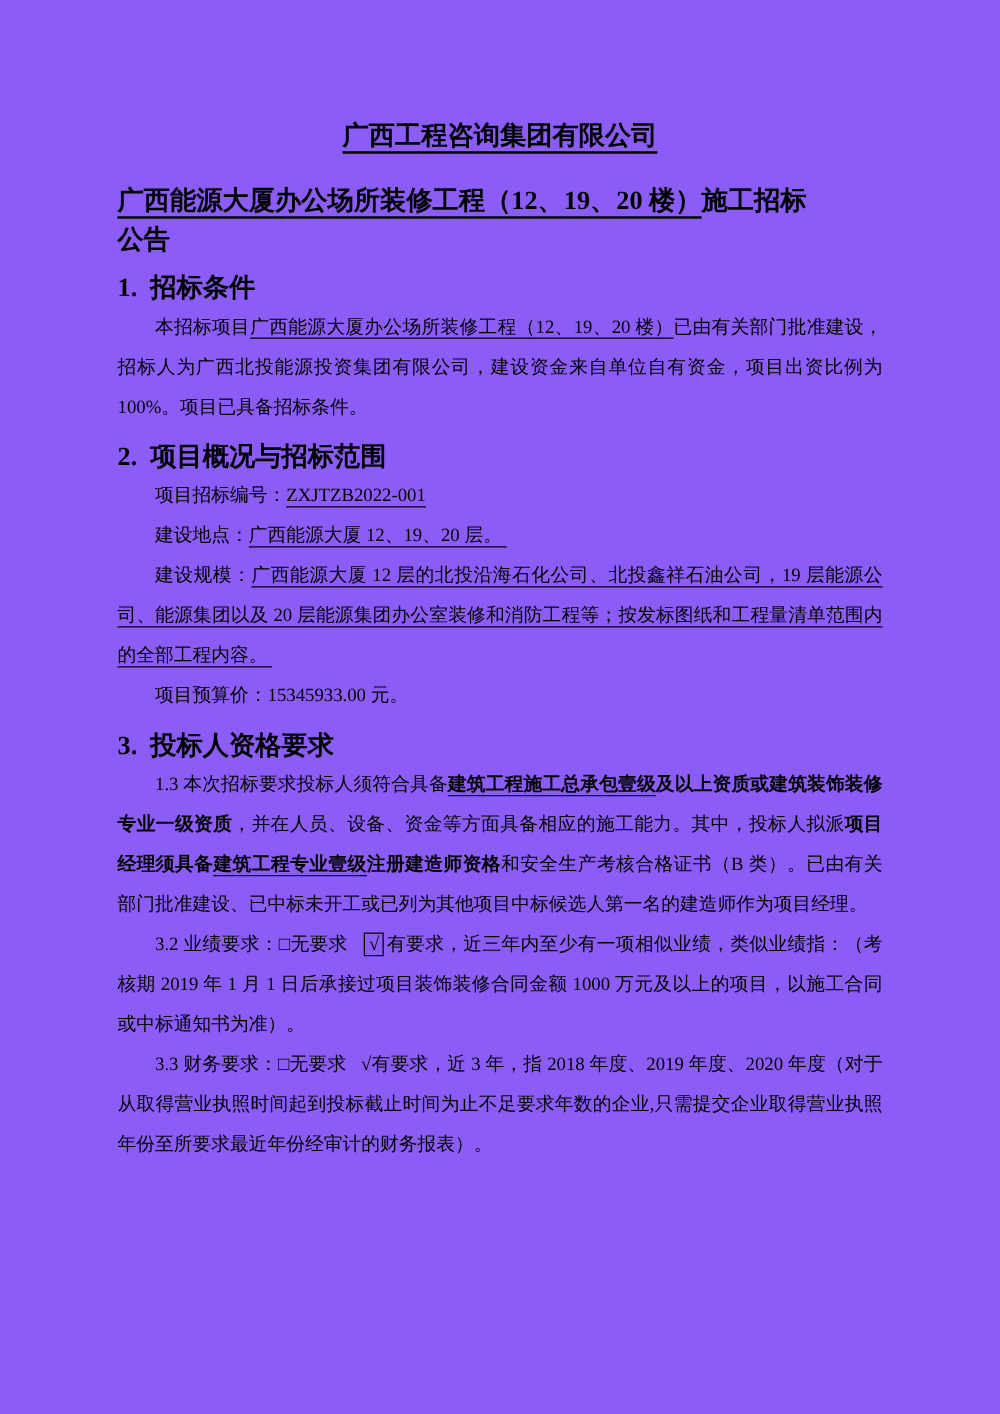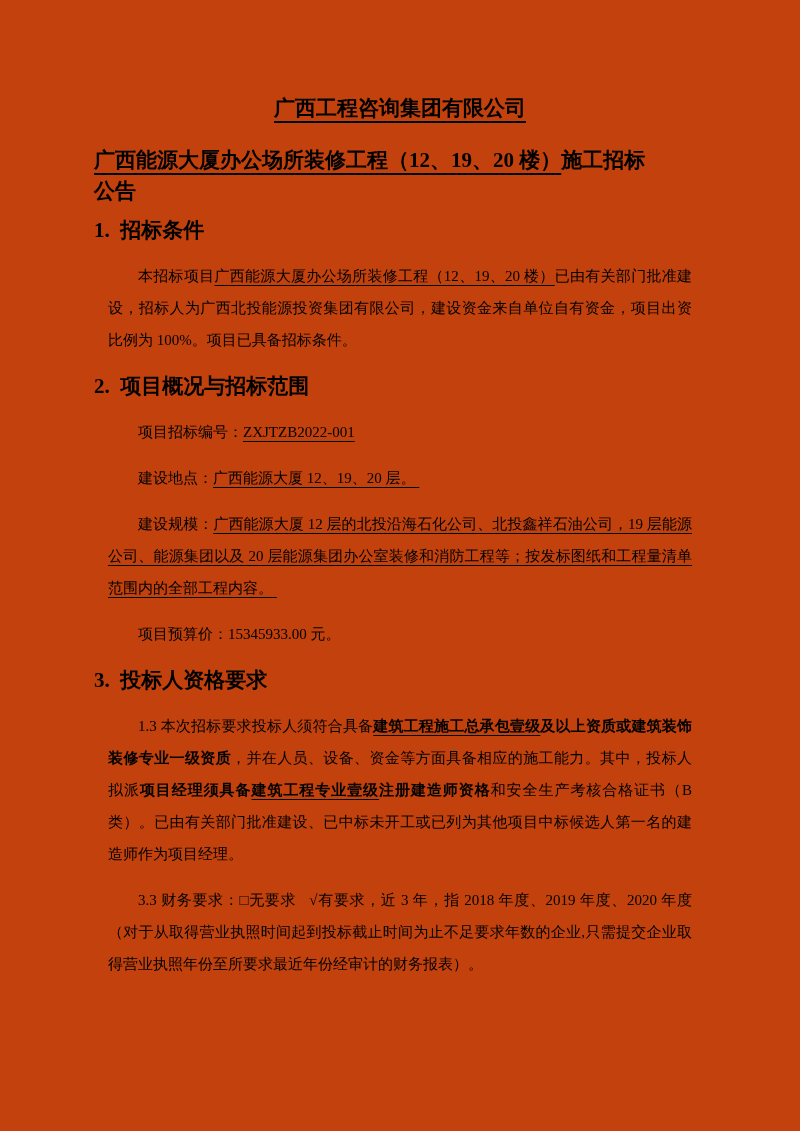--- a/index.html
+++ b/index.html
@@ -6,21 +6,21 @@
     margin: 0;
     padding: 0;
     background: #ffffff;
   }
   .page {
     position: relative;
     width: 800px;
     height: 1131px;
     box-sizing: border-box;
     padding: 96px 94px 0 94px;
-    background: #c2410c;
+    background: #8b5cf6;
     color: #000000;
     font-family: "Liberation Serif", "DejaVu Serif", serif;
     overflow: hidden;
   }
   .title-company {
     font-size: 21px;
     font-weight: bold;
     text-align: center;
     line-height: 25px;
     margin: 0 0 24px 0;
@@ -33,21 +33,21 @@
   }
   .sec-heading {
     font-size: 21px;
     font-weight: bold;
     line-height: 32px;
     margin: 7px 0 0 0;
   }
   .para {
     font-size: 15px;
     line-height: 32px;
-    margin: 14px;
+    margin: 0;
     text-indent: 2em;
     text-align: justify;
   }
   .b { font-weight: bold; }
   .u {
     text-decoration: underline;
     text-underline-offset: 4px;
     text-decoration-thickness: 1px;
   }
   .title-company .u,
@@ -81,15 +81,16 @@
   <p class="para"><span>本招标项目</span><span class="u">广西能源大厦办公场所装修工程（12、19、20 楼）</span><span>已由有关部门批准建设，招标人为广西北投能源投资集团有限公司，建设资金来自单位自有资金，项目出资比例为 100%。项目已具备招标条件。</span></p>
 
   <div class="sec-heading"><span class="b">2.&nbsp; 项目概况与招标范围</span></div>
   <p class="para"><span>项目招标编号：</span><span class="u">ZXJTZB2022-001</span></p>
   <p class="para"><span>建设地点：</span><span class="u">广西能源大厦 12、19、20 层。&nbsp;</span></p>
   <p class="para"><span>建设规模：</span><span class="u">广西能源大厦 12 层的北投沿海石化公司、北投鑫祥石油公司，19 层能源公司、能源集团以及 20 层能源集团办公室装修和消防工程等；按发标图纸和工程量清单范围内的全部工程内容。&nbsp;</span></p>
   <p class="para"><span>项目预算价：15345933.00 元。</span></p>
 
   <div class="sec-heading"><span class="b">3.&nbsp; 投标人资格要求</span></div>
   <p class="para"><span>1.3 本次招标要求投标人须符合具备</span><span class="b u">建筑工程施工总承包壹级</span><span class="b">及以上资质或建筑装饰装修专业一级资质</span><span>，并在人员、设备、资金等方面具备相应的施工能力。其中，投标人拟派</span><span class="b">项目经理须具备</span><span class="b u">建筑工程专业壹级</span><span class="b">注册建造师资格</span><span>和安全生产考核合格证书（B 类）。已由有关部门批准建设、已中标未开工或已列为其他项目中标候选人第一名的建造师作为项目经理。</span></p>
+  <p class="para"><span>3.2 业绩要求：□无要求&nbsp;&nbsp;&nbsp;</span><span class="box">√</span><span>有要求，近三年内至少有一项相似业绩，类似业绩指：（考核期 2019 年 1 月 1 日后承接过项目装饰装修合同金额 1000 万元及以上的项目，以施工合同或中标通知书为准）。</span></p>
   <p class="para"><span>3.3 财务要求：□无要求&nbsp;&nbsp;&nbsp;√有要求，近 3 年，指 2018 年度、2019 年度、2020 年度（对于从取得营业执照时间起到投标截止时间为止不足要求年数的企业,只需提交企业取得营业执照年份至所要求最近年份经审计的财务报表）。</span></p>
 
 </div>
 
 </body></html>

